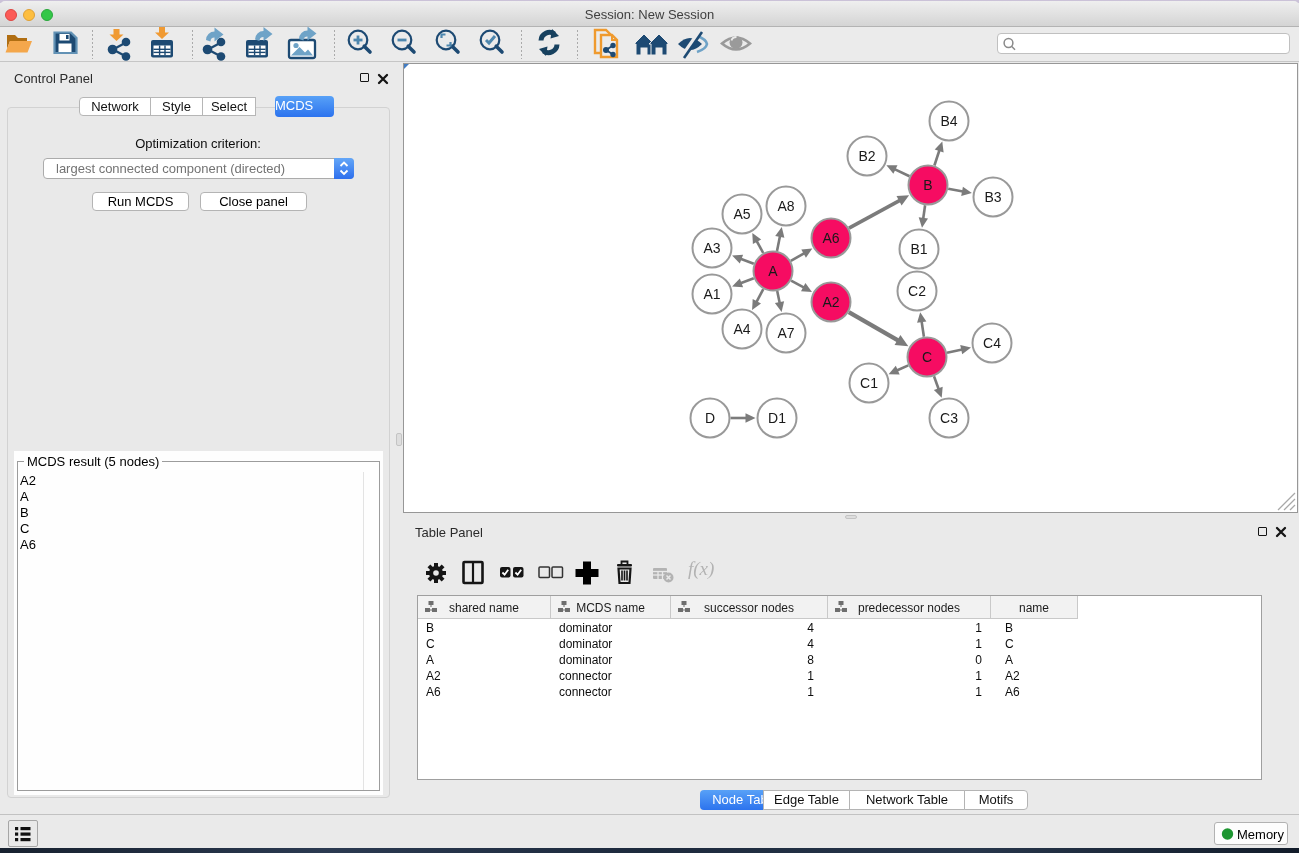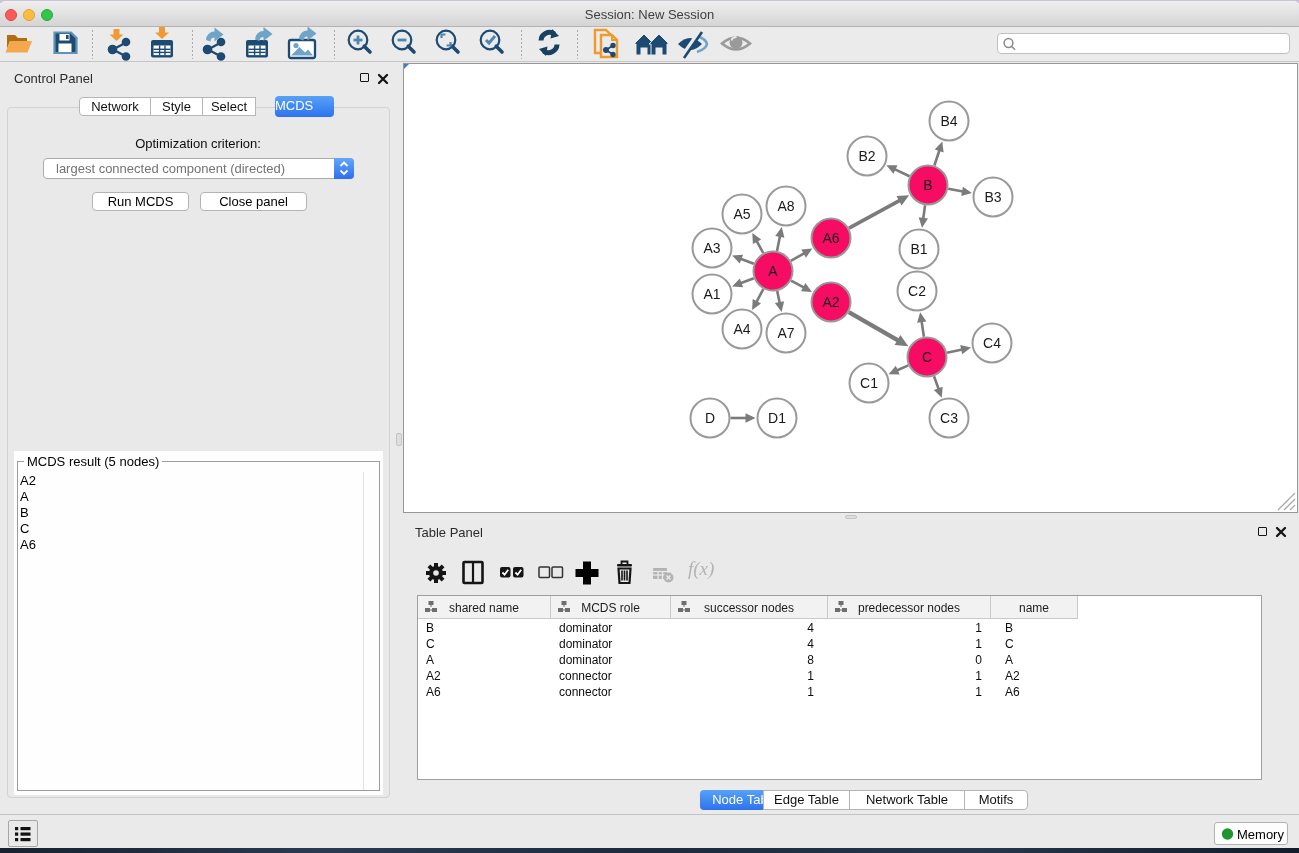--- a/index.html
+++ b/index.html
@@ -338,21 +338,21 @@
       </svg>
       <div class="thlab">shared name</div>
     </div>
     <div class="th" style="left:133px;width:120px;">
       <svg style="position:absolute;left:7px;top:5px;" width="12" height="12">
         <rect x="3.5" y="0" width="5" height="4" fill="#6e6e6e"></rect>
         <rect x="0" y="7" width="5" height="4" fill="#6e6e6e"></rect>
         <rect x="7" y="7" width="5" height="4" fill="#6e6e6e"></rect>
         <path d="M6,4 v2 M2.5,9 h7 M2.5,7 v2 M9.5,7 v2" stroke="#6e6e6e" stroke-width="1" fill="none"></path>
       </svg>
-      <div class="thlab">MCDS role</div>
+      <div class="thlab">MCDS name</div>
     </div>
     <div class="th" style="left:253px;width:157px;">
       <svg style="position:absolute;left:7px;top:5px;" width="12" height="12">
         <rect x="3.5" y="0" width="5" height="4" fill="#6e6e6e"></rect>
         <rect x="0" y="7" width="5" height="4" fill="#6e6e6e"></rect>
         <rect x="7" y="7" width="5" height="4" fill="#6e6e6e"></rect>
         <path d="M6,4 v2 M2.5,9 h7 M2.5,7 v2 M9.5,7 v2" stroke="#6e6e6e" stroke-width="1" fill="none"></path>
       </svg>
       <div class="thlab">successor nodes</div>
     </div>

